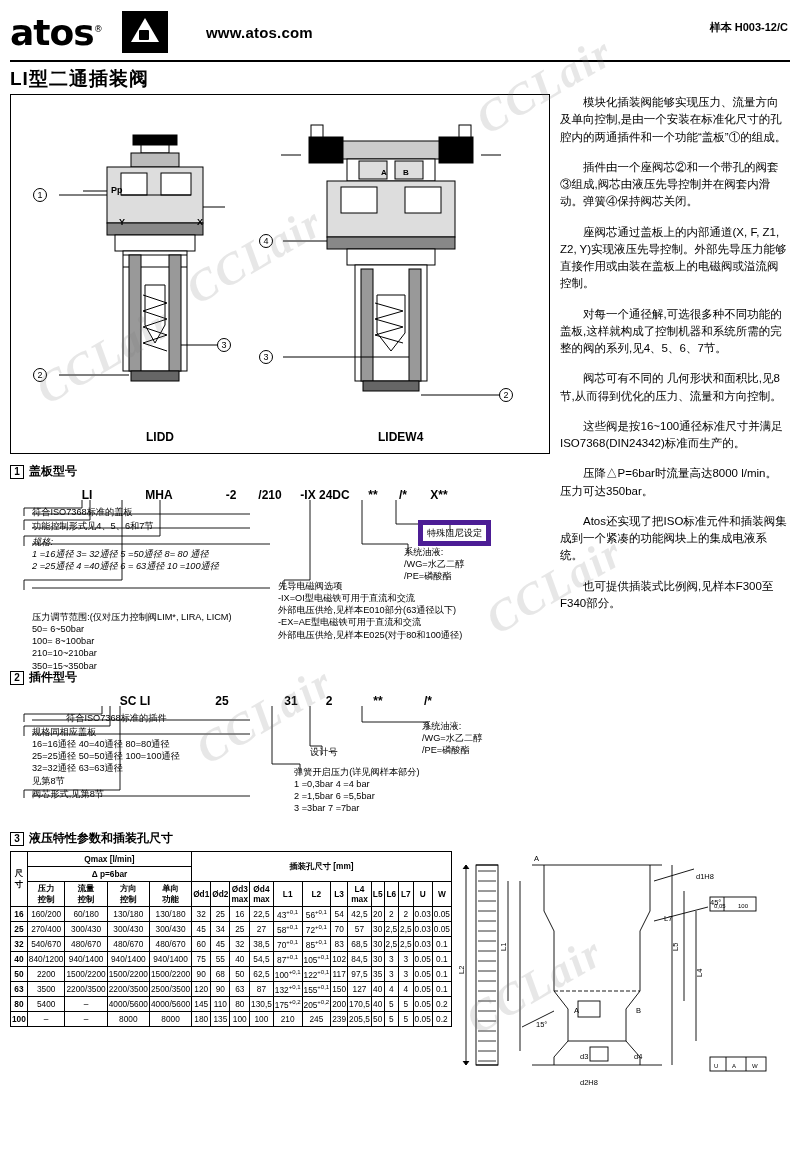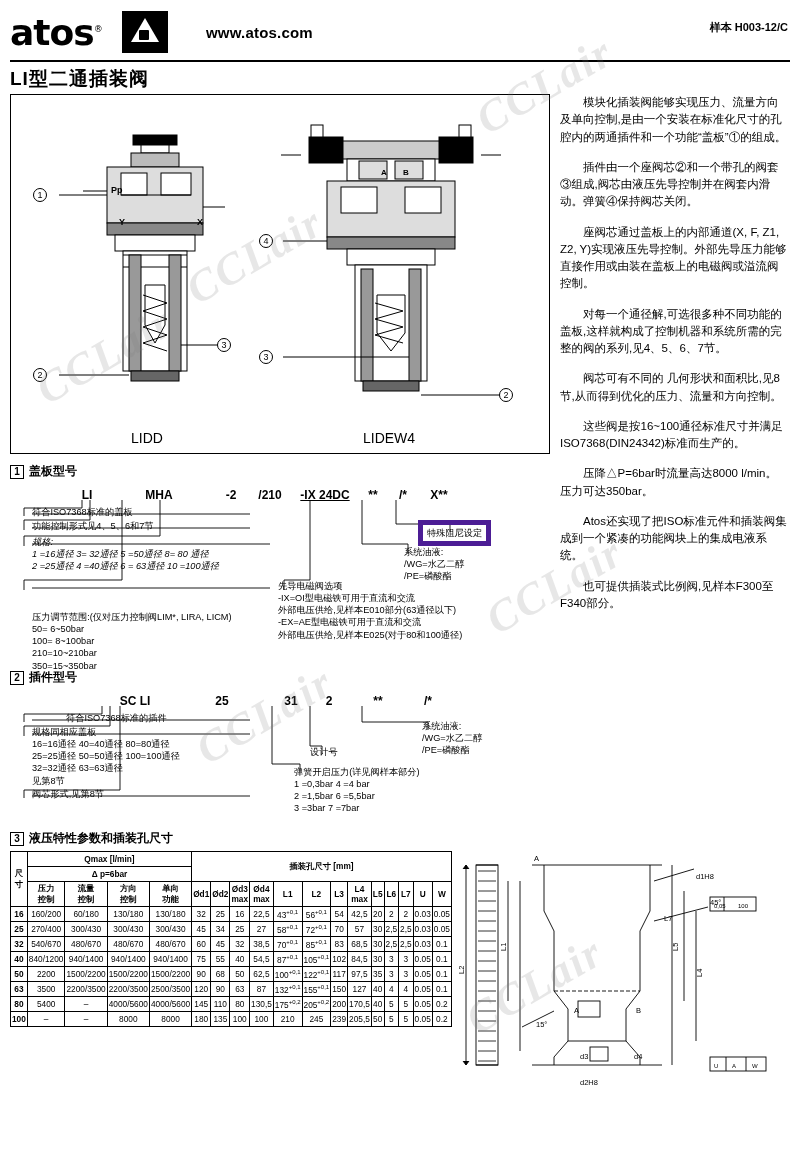--- a/index.html
+++ b/index.html
@@ -38,21 +38,21 @@
   .title-sub { font-size: 13px; font-weight: bold; margin: 0 0 6px 0; }
 
   
   .cols { display:flex; gap:10px; }
   .col-left { width: 540px; }
   .col-right { width: 228px; font-size: 11.5px; line-height: 1.5; }
   .col-right p { margin: 0 0 13px 0; text-indent: 2em; }
 
   
   .figure-box { border:1px solid #000; height: 360px; position:relative; background:#fff; }
-  .fig-cap { position:absolute; font-size: 14px; font-weight:normal; }
+  .fig-cap { position:absolute; font-size: 12px; font-weight:bold;margin-left:15px; }
 
   .circ { border:1px solid #000; border-radius:50%; width:14px; height:14px; font-size:9px;
           display:flex; align-items:center; justify-content:center; position:absolute; background:#fff; }
 
   
   .sec-head { display:flex; align-items:center; gap:5px; margin: 9px 0 4px 0; }
   .numbox { border:1px solid #000; width:14px; height:14px; font-size:10px; display:inline-flex;
             align-items:center; justify-content:center; font-weight:bold; background:#fff; }
   .sec-title { font-size: 12px; font-weight:bold; }
 
@@ -201,21 +201,21 @@
             <path d="M22,44 L240,44"></path>
             <path d="M22,60 L260,60"></path>
             <path d="M22,104 L260,104"></path>
           </g>
         </svg>
         <div class="code-row" style="position:absolute; left:60px; top:0; width:420px;">
           <span style="width:34px;">LI</span>
           <span style="width:110px;">MHA</span>
           <span style="width:34px;">-2</span>
           <span style="width:44px;">/210</span>
-          <span style="width:66px;text-decoration:underline;">-IX 24DC</span>
+          <span style="width:66px;">-IX 24DC</span>
           <span style="width:30px;">**</span>
           <span style="width:30px;">/*</span>
           <span style="width:42px;">X**</span>
         </div>
         <div class="leaf" style="position:absolute; left:22px; top:22px; white-space:pre-line;">符合ISO7368标准的盖板</div>
         <div class="leaf" style="position:absolute; left:22px; top:36px; white-space:pre-line;">功能控制形式见4、5、6和7节</div>
         <div class="leaf" style="position:absolute; left:22px; top:52px; white-space:pre-line;font-style:italic;">规格:
 1 =16通径 3= 32通径 5 =50通径 8= 80 通径
 2 =25通径 4 =40通径 6 = 63通径 10 =100通径</div>
         <div class="leaf" style="position:absolute; left:22px; top:96px; white-space:pre-line;margin-top:31px;">压力调节范围:(仅对压力控制阀LIM*, LIRA, LICM)

